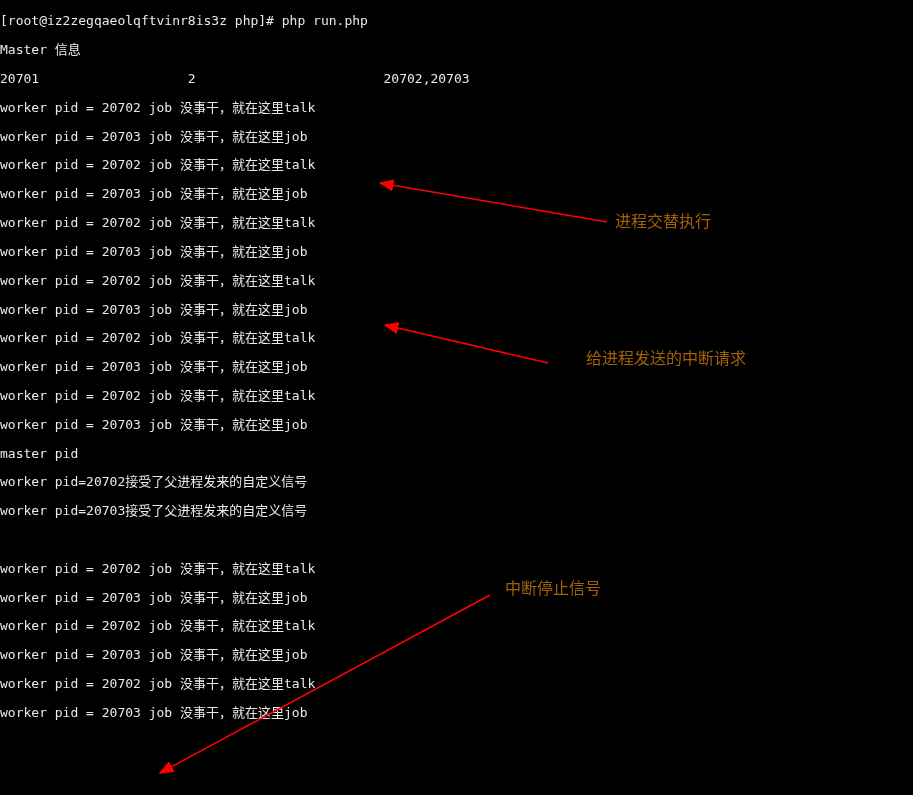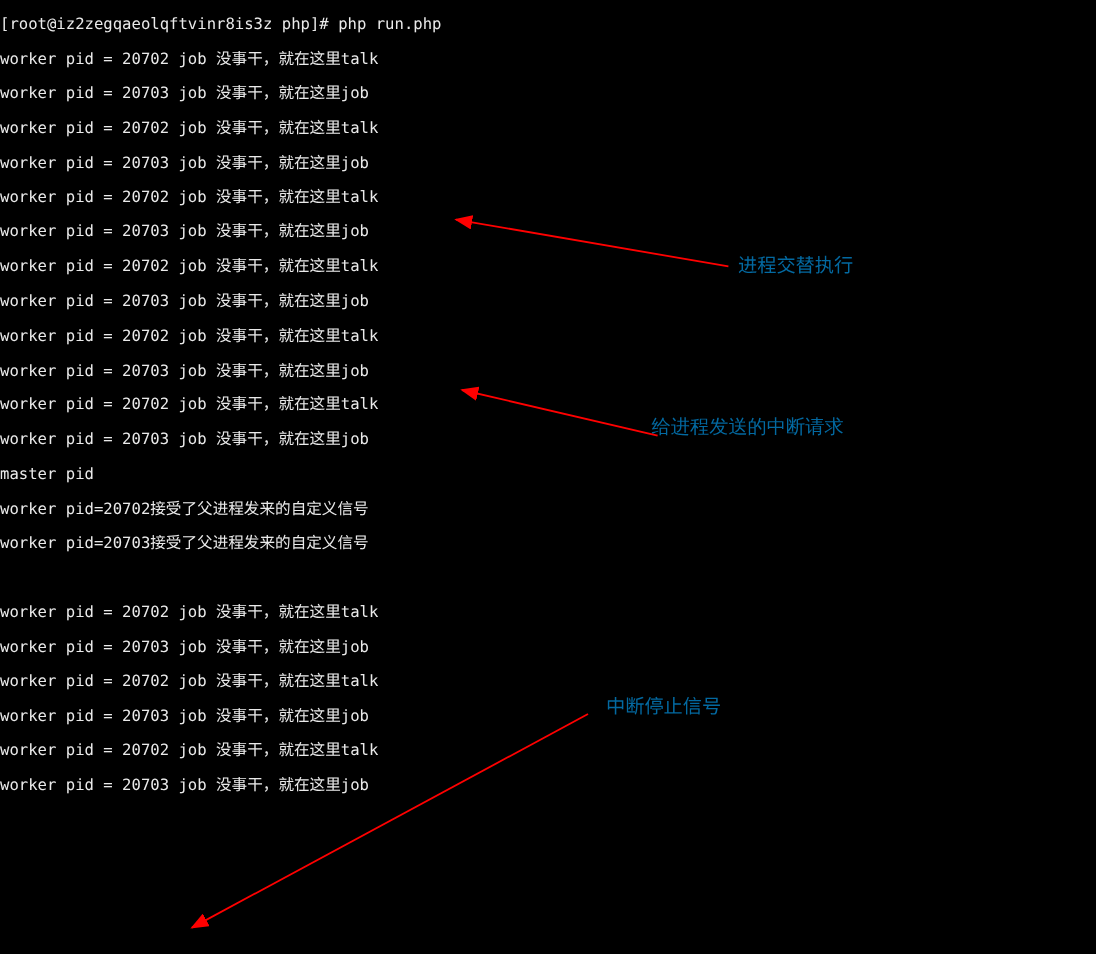--- a/index.html
+++ b/index.html
@@ -1,25 +1,27 @@
 <!DOCTYPE html>
 <html><head>
 <meta charset="utf-8">
 <style>
   html,body{margin:0;padding:0;background:#000;color:#eaeaea;font-family:Consolas,"DejaVu Sans Mono","SimSun","Noto Sans CJK SC",monospace;font-size:13px;line-height:14.4px;}
   .terminal{position:relative;white-space:pre;padding:0;width:913px;height:795px;}
   .line{white-space:pre;}
-  .ann{position:absolute;color:#0369a1;font-family:"SimSun","Noto Sans CJK SC",sans-serif;font-size:16px;}
+  .ann{position:absolute;color:#a16207;font-family:"SimSun","Noto Sans CJK SC",sans-serif;font-size:16px;}
   svg.arrow{position:absolute;overflow:visible;}
 </style>
 </head>
 <body>
 
 <div class="terminal">
 <div class="line">[<span>root</span>@<span>iz2zegqaeolqftvinr8is3z</span> <span>php</span>]# <span>php run.php</span></div>
+<div class="line">Master 信息</div>
+<div class="line">20701                   2                        20702,20703</div>
 <div class="line">worker pid = 20702 job 没事干，就在这里talk</div>
 <div class="line">worker pid = 20703 job 没事干，就在这里job</div>
 <div class="line">worker pid = 20702 job 没事干，就在这里talk</div>
 <div class="line">worker pid = 20703 job 没事干，就在这里job</div>
 <div class="line">worker pid = 20702 job 没事干，就在这里talk</div>
 <div class="line">worker pid = 20703 job 没事干，就在这里job</div>
 <div class="line">worker pid = 20702 job 没事干，就在这里talk</div>
 <div class="line">worker pid = 20703 job 没事干，就在这里job</div>
 <div class="line">worker pid = 20702 job 没事干，就在这里talk</div>
 <div class="line">worker pid = 20703 job 没事干，就在这里job</div>
@@ -55,21 +57,21 @@
 
 
 
 
 
 
 
 
 
 <div class="ann" style="top:213px;left:615px;">进程交替执行</div>
-<div class="ann" style="top:350px;left:543px;font-family:Liberation Serif, serif;">给进程发送的中断请求</div>
+<div class="ann" style="top:350px;left:586px;">给进程发送的中断请求</div>
 <div class="ann" style="top:580px;left:505px;text-align:center;">中断停止信号</div>
 
 
 <svg class="arrow" style="top:0;left:0;" width="913" height="795">
   <defs>
     <marker id="ah" markerWidth="10" markerHeight="8" refX="9" refY="4" orient="auto">
       <path d="M0,0 L10,4 L0,8 Z" fill="#ff0000"></path>
     </marker>
   </defs>
   <line x1="607" y1="222" x2="380" y2="183" stroke="#ff0000" stroke-width="1.5" marker-end="url(#ah)"></line>

